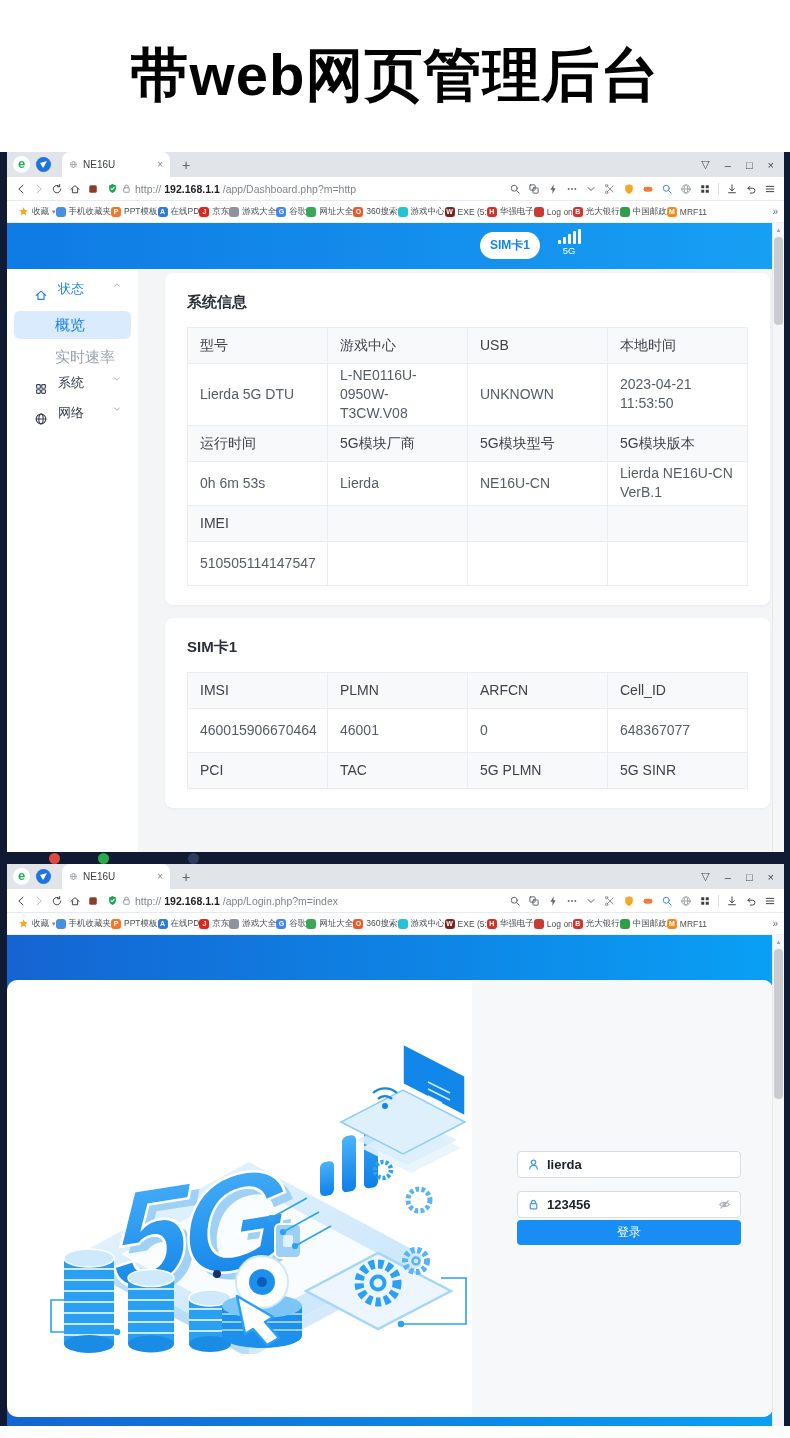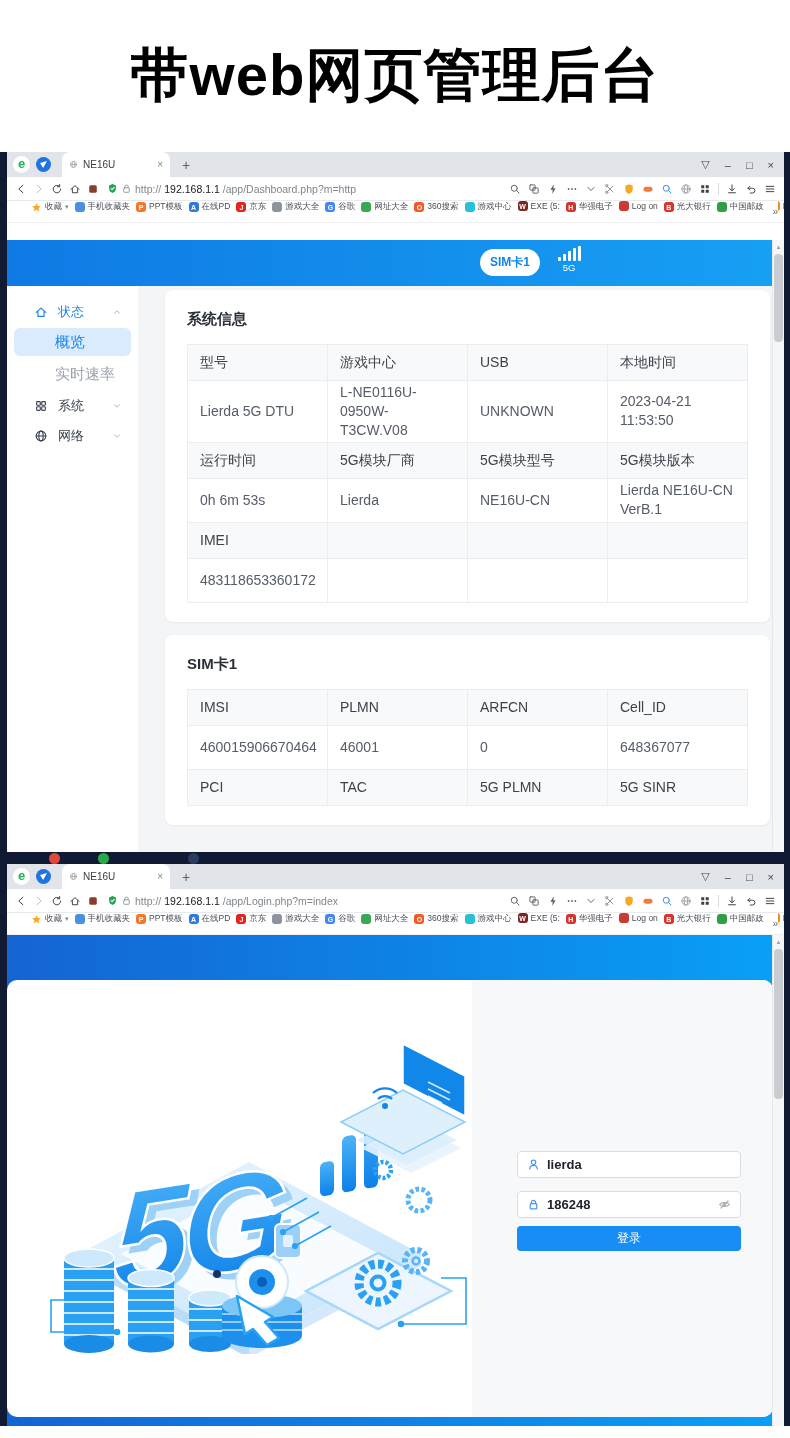--- a/index.html
+++ b/index.html
@@ -28,54 +28,54 @@
   .tab-x{font-size:10px;color:#80868b;}
   .newtab{font-size:14px;color:#5f6368;margin-left:12px;}
   .wc{position:absolute;right:10px;top:0;height:25px;display:flex;align-items:center;gap:15px;
     font-size:11px;color:#444;}
   .navbar{height:23px;background:#fff;display:flex;align-items:center;padding:0 8px;
     border-bottom:1px solid #e8eaed;}
   .navl{display:flex;gap:6px;align-items:center;flex:none;}
   .iconbtn{display:flex;align-items:center;justify-content:center;}
   .urlbar{flex:1;display:flex;align-items:center;margin:0 8px;font-size:10.5px;color:#80868b;gap:3px;
     min-width:0;overflow:hidden;white-space:nowrap;}
-  .urlbar b{color:#202124;font-weight:400;}
+  .urlbar b{color:#202124;font-weight:700;}
   .navr{display:flex;gap:7px;align-items:center;flex:none;}
   .sep{width:1px;height:12px;background:#dadce0;}
-  .bmbar{height:21px;background:#fff;display:flex;align-items:flex-start;padding:0 24px;gap:6px;font-size:8.5px;
+  .bmbar{height:21px;background:#fff;display:flex;align-items:center;padding:0 11px;font-size:8.5px;
     color:#4a4e55;border-bottom:1px solid #f0f0f0;overflow:hidden;white-space:nowrap;position:relative;}
   .bm{display:flex;align-items:center;gap:3px;flex:none;}
   .chip{width:10px;height:10px;border-radius:3px;color:#fff;font-size:7px;font-weight:700;display:flex;
     align-items:center;justify-content:center;flex:none;}
   .bm-more{position:absolute;right:6px;top:0;height:21px;line-height:21px;background:#fff;padding-left:5px;
     color:#666;font-size:10px;}
   .caret{color:#888;font-size:7px;}
   
   .viewport{position:relative;overflow:hidden;background:#fff;}
-  .win1 .viewport{height:631px;margin-top:17px;}
+  .win1 .viewport{height:631px;}
   .win2 .viewport{height:494px;background:linear-gradient(90deg,#1464d2,#09a0f6);}
   .scrollbar{position:absolute;top:0;right:0;bottom:0;width:11px;background:#f5f6f7;
     border-left:1px solid #e6e8ea;z-index:9;}
   .scrollbar .arr{display:block;text-align:center;font-size:7px;color:#99a0a8;line-height:13px;}
   .scrollbar .thumb{position:absolute;left:1px;right:1px;border-radius:4px;background:#c9ccd0;}
   .win1 .thumb{top:14px;height:88px;}
   .win2 .thumb{top:14px;height:150px;}
   
   .app-header{height:46px;background:linear-gradient(90deg,#0f7ae4,#17a0f4);position:relative;}
   .sim-pill{position:absolute;left:473px;top:9px;width:60px;height:27px;background:#fff;border-radius:14px;
     color:#1385e9;font-size:12px;font-weight:700;display:flex;align-items:center;justify-content:center;}
   .signal{position:absolute;left:544px;top:6px;width:36px;text-align:center;color:#fff;}
   .bars{display:flex;align-items:flex-end;gap:2px;height:15px;justify-content:center;}
   .bars i{width:3px;background:#fff;border-radius:1px;display:block;}
   .bars i:nth-child(1){height:4px}.bars i:nth-child(2){height:7px}.bars i:nth-child(3){height:10px}
   .bars i:nth-child(4){height:13px}.bars i:nth-child(5){height:15px}
   .signal span{font-size:9.5px;display:block;margin-top:1px;}
   .app-body{display:flex;height:585px;}
   .sidebar{width:131px;background:#fff;padding-top:11px;box-sizing:border-box;flex:none;}
-  .s-item{height:30px;display:flex;align-items:center;padding-left:27px;gap:10px;font-size:13px;
+  .s-item{height:30px;display:flex;padding-left:27px;gap:10px;font-size:13px;
     color:#3a4250;position:relative;}
   .s-item .chev{position:absolute;right:16px;display:flex;}
   .s-item.blue{color:#1b82e8;}
   .s-sub{height:34px;display:flex;align-items:center;padding-left:48px;font-size:15px;color:#9aa2ae;}
   .s-sub.sel{height:28px;margin:1px 7px;background:#d9ebfc;border-radius:6px;color:#1b82e8;padding-left:41px;}
   .content{flex:1;background:#f3f5f7;padding:4px 14px 0 27px;box-sizing:border-box;overflow:hidden;}
   .panel{background:#fff;border-radius:8px;padding:20px 22px 19px;box-shadow:0 1px 3px rgba(20,40,80,.05);}
   .panel+.panel{margin-top:13px;}
   .ptitle{font-size:15px;color:#2b3038;font-weight:700;margin-bottom:15px;}
   table.grid{width:100%;border-collapse:collapse;table-layout:fixed;}
@@ -86,21 +86,21 @@
   
   .login-card{position:absolute;left:0;top:45px;width:766px;height:437px;background:#fff;border-radius:10px;
     overflow:hidden;}
   .form-side{position:absolute;left:465px;top:0;right:0;bottom:0;background:#f7f8fa;
     padding:171px 0 0 45px;box-sizing:border-box;}
   .field{width:224px;height:27px;background:#fff;border:1px solid #d9dde3;border-radius:4px;display:flex;
     align-items:center;padding:0 9px;gap:7px;box-sizing:border-box;}
   .field+.field{margin-top:13px;}
   .field .val{font-size:13px;font-weight:700;color:#20242c;}
   .field .eye{margin-left:auto;display:flex;}
-  .login-btn{width:224px;height:25px;margin-top:8px;background:#188df5;border:none;border-radius:4px;
+  .login-btn{width:224px;height:25px;margin-top:2px;background:#188df5;border:none;border-radius:4px;
     color:#fff;font-size:12px;display:block;cursor:pointer;}
   .illus{position:absolute;left:14px;top:58px;width:446px;height:316px;}
 </style>
 </head>
 <body>
 
 <div class="stage">
 
   <div class="title-block">
     <h1>带web网页管理后台</h1>
@@ -437,21 +437,21 @@
                       <td>NE16U-CN</td>
                       <td>Lierda NE16U-CN VerB.1</td>
                     </tr>
                     <tr class="h">
                       <td>IMEI</td>
                       <td></td>
                       <td></td>
                       <td></td>
                     </tr>
                     <tr class="">
-                      <td>483118653360172</td>
+                      <td>510505114147547</td>
                       <td></td>
                       <td></td>
                       <td></td>
                     </tr>
                   </tbody>
                 </table>
               </div>
               <div class="panel">
                 <div class="ptitle">SIM卡1</div>
                 <table class="grid">
@@ -844,21 +844,21 @@
               </span>
               <span class="val">lierda</span>
             </div>
             <div class="field">
               <span class="iconbtn">
                 <svg width="13" height="13" viewBox="0 0 16 16" fill="none" stroke="#4a97ef" stroke-width="1.5" stroke-linecap="round">
                     <rect x="4" y="7" width="8" height="6.5" rx="1"></rect>
                     <path d="M5.5 7V5.5a2.5 2.5 0 0 1 5 0V7"></path>
                   </svg>
               </span>
-              <span class="val">186248</span>
+              <span class="val">123456</span>
               <span class="eye">
                 <svg width="13" height="13" viewBox="0 0 16 16" fill="none" stroke="#a7adb5" stroke-width="1.3" stroke-linecap="round">
                     <path d="M2 8c2-3.2 10-3.2 12 0-2 3.2-10 3.2-12 0Z"></path>
                     <circle cx="8" cy="8" r="1.7"></circle>
                     <path d="M3.5 12.5l9-9"></path>
                   </svg>
               </span>
             </div>
             <button class="login-btn">登录</button>
           </div>

